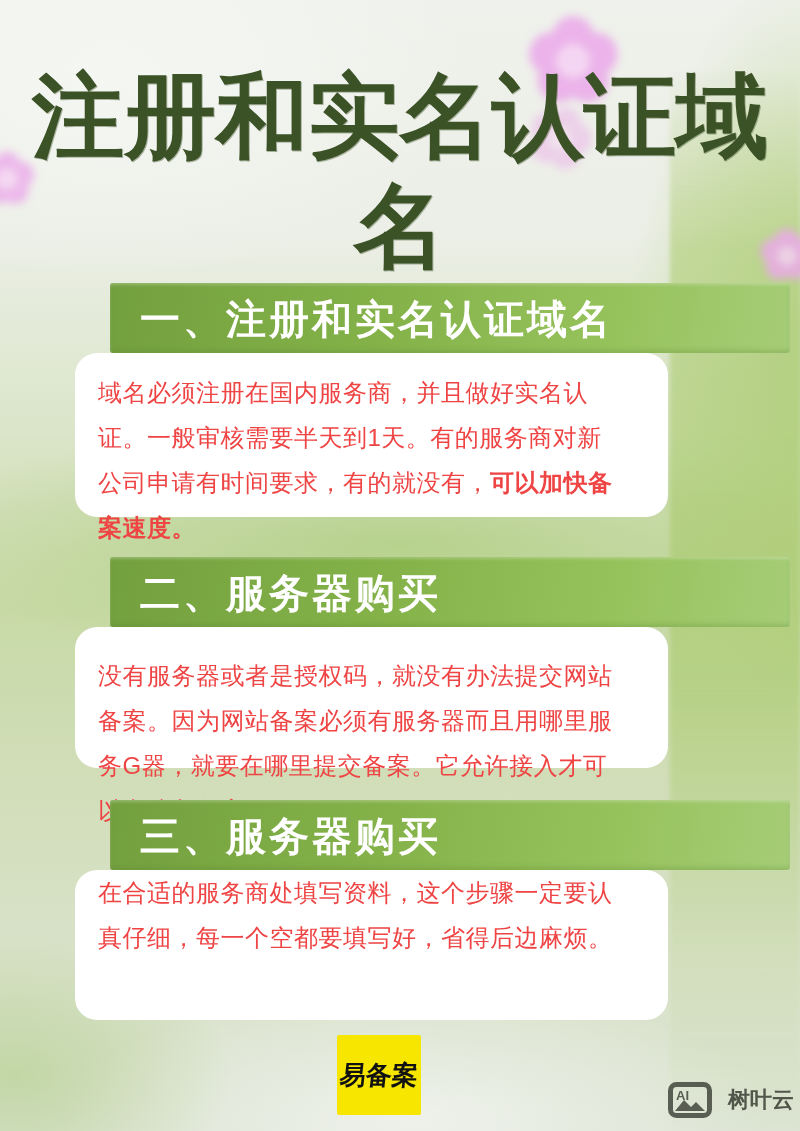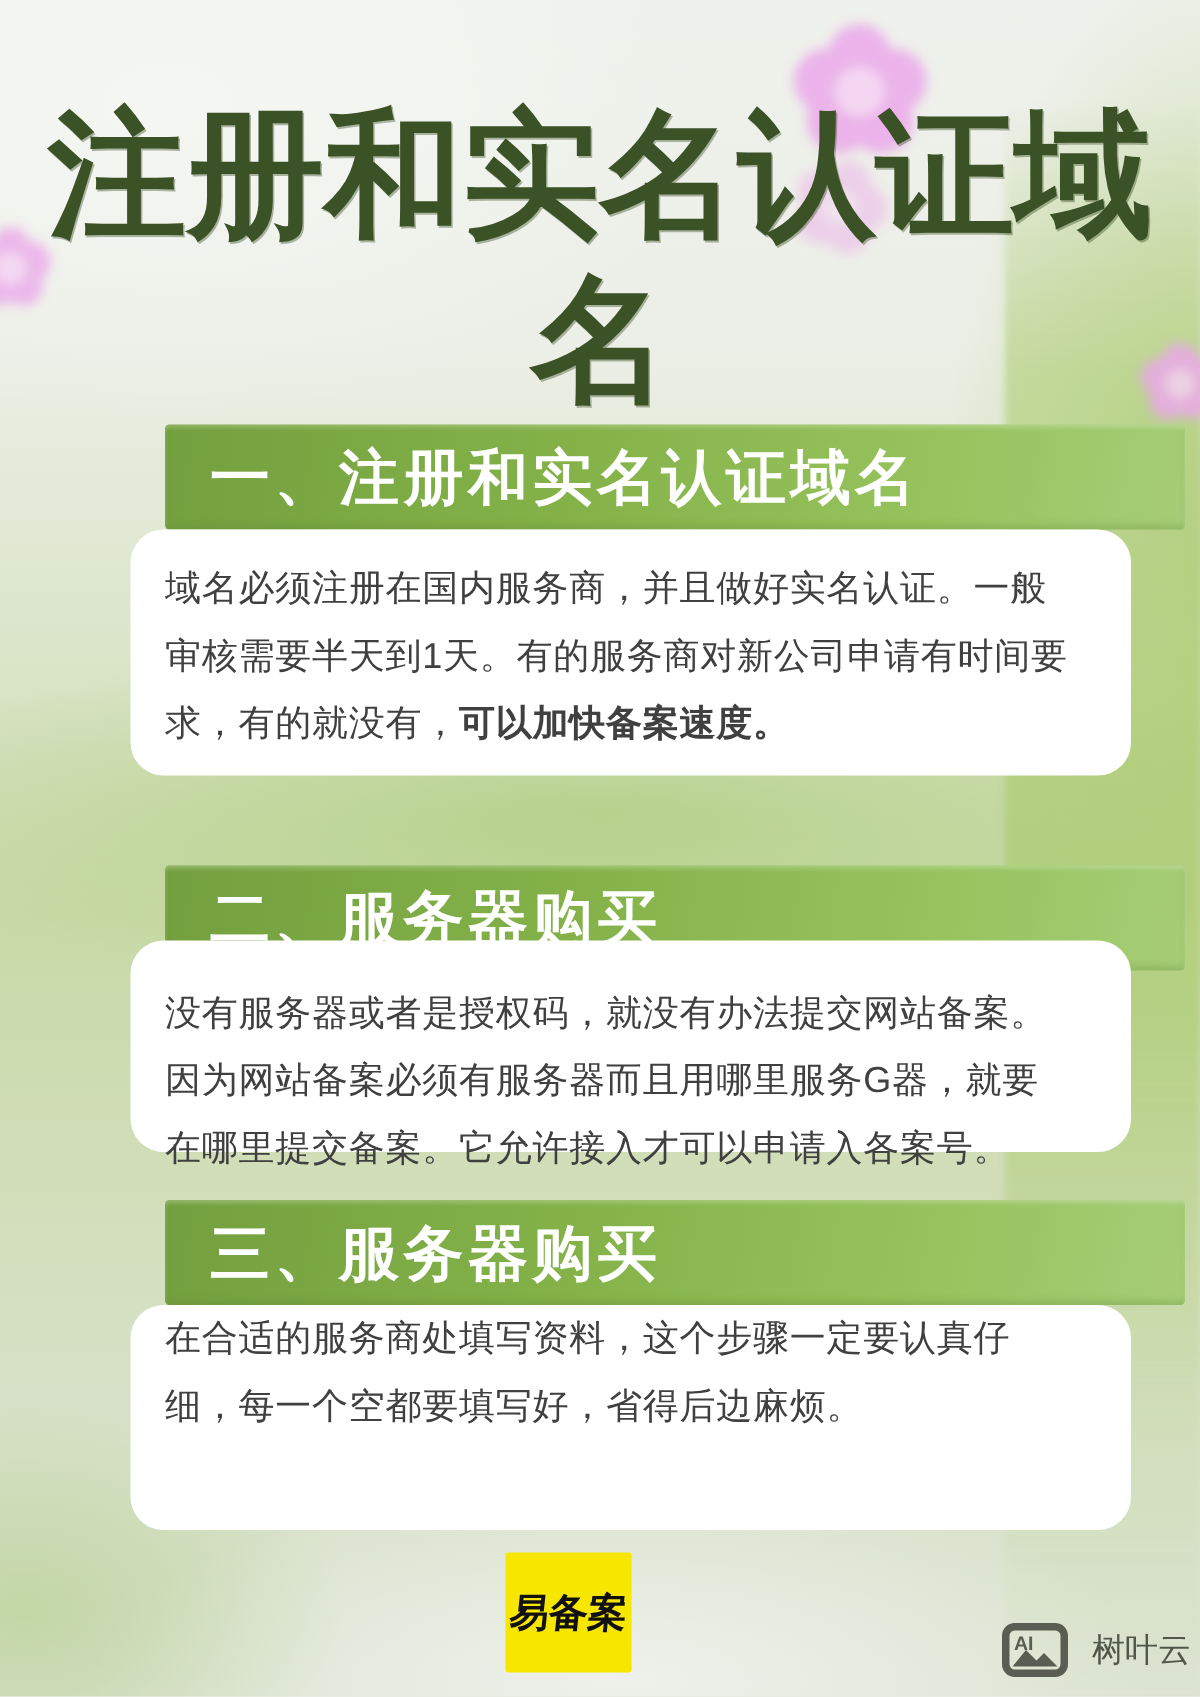--- a/index.html
+++ b/index.html
@@ -39,40 +39,40 @@
   }
   
   .bar{
     position:absolute;left:62px;width:680px;height:70px;border-radius:3px;
     background:linear-gradient(100deg,#73a03e 0%,#84b249 40%,#97c35d 75%,#a6cd77 100%);
     box-shadow:inset 0 2px 3px rgba(255,255,255,.25), inset 0 -3px 4px rgba(90,130,50,.25);
     color:#ffffff;font-size:40px;font-weight:700;line-height:72px;
     padding-left:30px;box-sizing:border-box;letter-spacing:3px;margin-left:48px;
   }
   .card{
-    position:absolute;left:75px;width:667px;background:#ffffff;border-radius:22px;
+    position:absolute;left:75px;width:593px;background:#ffffff;border-radius:22px;
     box-sizing:border-box;padding:0 42px 0 23px;
-    font-size:24px;line-height:45px;color:#404040;letter-spacing:.5px;margin-left:12px;
+    font-size:24px;line-height:45px;color:#ef4444;letter-spacing:.5px;
   }
   .card b{font-weight:700;}
   .bar1{top:283px;} .card1{top:353px;height:164px;padding-top:17px;}
-  .bar2{top:577px;} .card2{top:627px;height:141px;padding-top:26px;}
+  .bar2{top:557px;} .card2{top:627px;height:141px;padding-top:26px;}
   .bar3{top:800px;} .card3{top:870px;height:150px;}
   
   .badge{
     position:absolute;left:337px;top:1035px;width:84px;height:80px;background:#f6e600;
     display:flex;align-items:center;justify-content:center;border-radius:2px;
   }
   .badge span{font-size:26px;font-weight:900;color:#111;transform:skewX(-6deg);letter-spacing:0px;}
   
   .watermark{
     position:absolute;right:6px;top:1082px;display:flex;align-items:center;gap:16px;opacity:.88;
   }
   .watermark svg{display:block;}
-  .watermark .wm-text{font-size:22px;font-weight:400;color:#3f4338;}
+  .watermark .wm-text{font-size:22px;font-weight:700;color:#3f4338;}
 </style>
 </head>
 <body>
 
 <div class="stage">
 
   <div class="right-band"></div>
 
   <div class="flower" style="left:522px;top:10px;width:102px;height:102px;opacity:.85;">
     <div class="petal" style="--a:0deg"></div>

